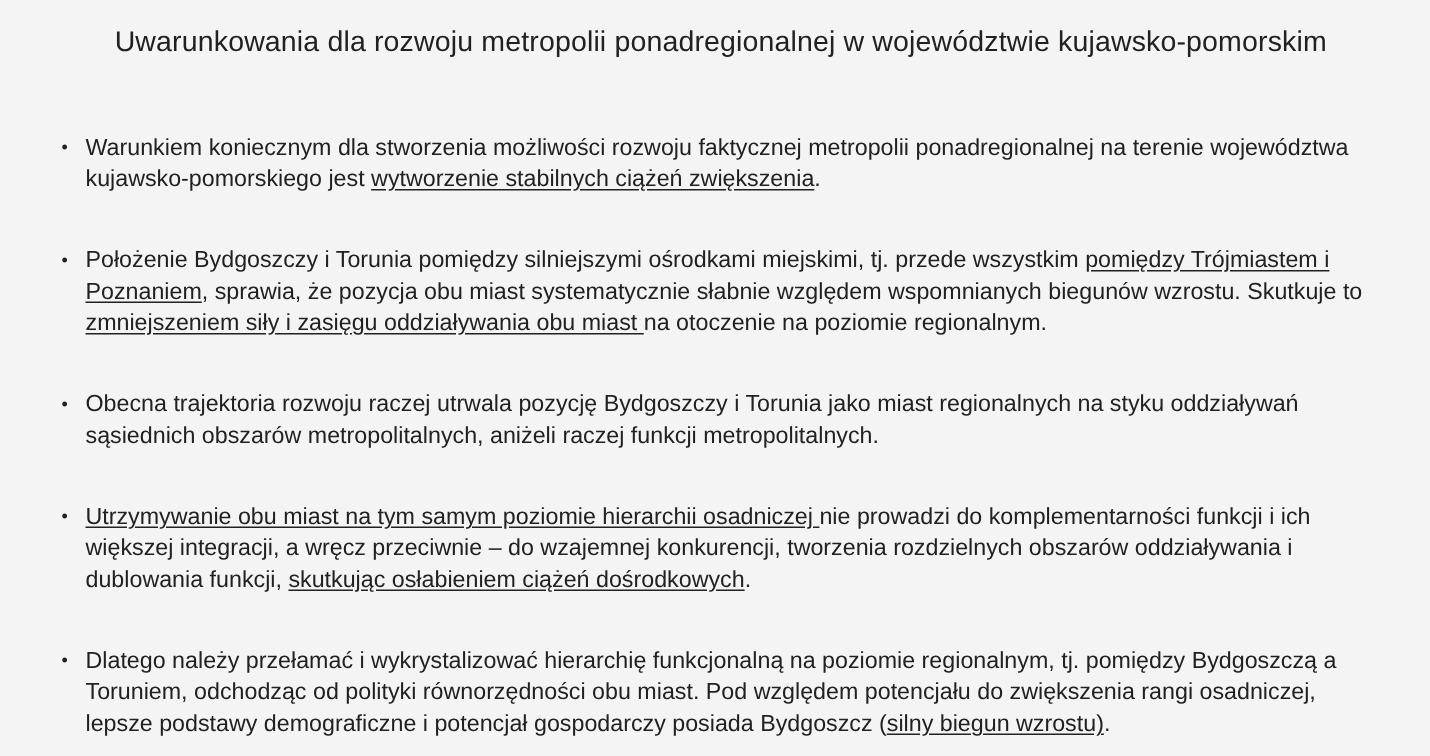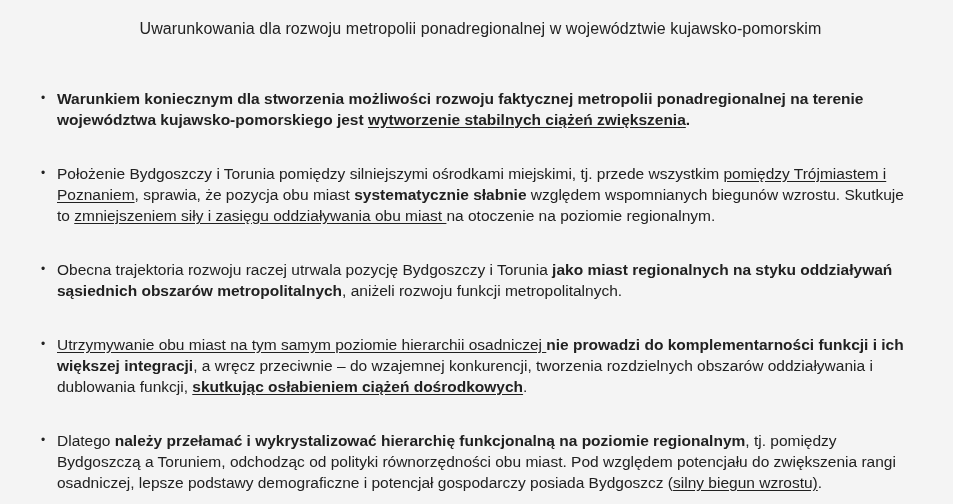--- a/index.html
+++ b/index.html
@@ -14,21 +14,21 @@
     font-family: "Liberation Sans", "DejaVu Sans", sans-serif;
   }
   .slide {
     box-sizing: border-box;
     width: 953px;
     height: 504px;
     padding: 17px 33px 10px 41px;
   }
   .slide-title {
     text-align: center;
-    font-size: 16px;
+    font-size: 19px;
     line-height: 24px;
     font-weight: 400;
     letter-spacing: 0.1px;
     margin: 0 0 0 0;
   }
   .bullet-list {
     margin-top: 47px;
   }
   .bullet-item {
     display: flex;
@@ -43,41 +43,41 @@
   .bullet-marker {
     flex: 0 0 16px;
     width: 16px;
     font-size: 12px;
     line-height: 21px;
     user-select: none;
   }
   .bullet-text {
     flex: 1 1 auto;
   }
-  .seg-bold { font-weight: 700; }
+  .seg-bold { font-weight: 400; }
   .seg-underline { text-decoration: underline; text-underline-offset: 2px; }
 </style>
 </head>
 <body style="background: rgb(244, 244, 244); color: rgb(33, 33, 33);">
 
 <div class="slide">
   <h1 class="slide-title">Uwarunkowania dla rozwoju metropolii ponadregionalnej w województwie kujawsko-pomorskim</h1>
 
   <div class="bullet-list">
       <div class="bullet-item">
     <span class="bullet-marker">•</span>
     <span class="bullet-text"><span class="seg-bold">Warunkiem koniecznym dla stworzenia możliwości rozwoju faktycznej metropolii ponadregionalnej na terenie województwa kujawsko-pomorskiego jest </span><span class="seg-bold seg-underline">wytworzenie stabilnych ciążeń zwiększenia</span><span class="seg-bold">.</span></span>
   </div>
       <div class="bullet-item">
     <span class="bullet-marker">•</span>
     <span class="bullet-text"><span>Położenie Bydgoszczy i Torunia pomiędzy silniejszymi ośrodkami miejskimi, tj. przede wszystkim </span><span class="seg-underline">pomiędzy Trójmiastem i Poznaniem</span><span>, sprawia, że pozycja obu miast </span><span class="seg-bold">systematycznie słabnie</span><span> względem wspomnianych biegunów wzrostu. Skutkuje to </span><span class="seg-underline">zmniejszeniem siły i zasięgu oddziaływania obu miast </span><span>na otoczenie na poziomie regionalnym.</span></span>
   </div>
       <div class="bullet-item">
     <span class="bullet-marker">•</span>
-    <span class="bullet-text"><span>Obecna trajektoria rozwoju raczej utrwala pozycję Bydgoszczy i Torunia </span><span class="seg-bold">jako miast regionalnych na styku oddziaływań sąsiednich obszarów metropolitalnych</span><span>, aniżeli rozwoju funkcji metropolitalnych.</span></span>
+    <span class="bullet-text"><span>Obecna trajektoria rozwoju raczej utrwala pozycję Bydgoszczy i Torunia </span><span class="seg-bold">jako miast regionalnych na styku oddziaływań sąsiednich obszarów metropolitalnych</span><span>, aniżeli raczej funkcji metropolitalnych.</span></span>
   </div>
       <div class="bullet-item">
     <span class="bullet-marker">•</span>
     <span class="bullet-text"><span class="seg-underline">Utrzymywanie obu miast na tym samym poziomie hierarchii osadniczej </span><span class="seg-bold">nie prowadzi do komplementarności funkcji i ich większej integracji</span><span>, a wręcz przeciwnie – do wzajemnej konkurencji, tworzenia rozdzielnych obszarów oddziaływania i dublowania funkcji, </span><span class="seg-bold seg-underline">skutkując osłabieniem ciążeń dośrodkowych</span><span>.</span></span>
   </div>
       <div class="bullet-item">
     <span class="bullet-marker">•</span>
     <span class="bullet-text"><span>Dlatego </span><span class="seg-bold">należy przełamać i wykrystalizować hierarchię funkcjonalną na poziomie regionalnym</span><span>, tj. pomiędzy Bydgoszczą a Toruniem, odchodząc od polityki równorzędności obu miast. Pod względem potencjału do zwiększenia rangi osadniczej, lepsze podstawy demograficzne i potencjał gospodarczy posiada Bydgoszcz (</span><span class="seg-underline">silny biegun wzrostu)</span><span>.</span></span>
   </div>
     </div>

